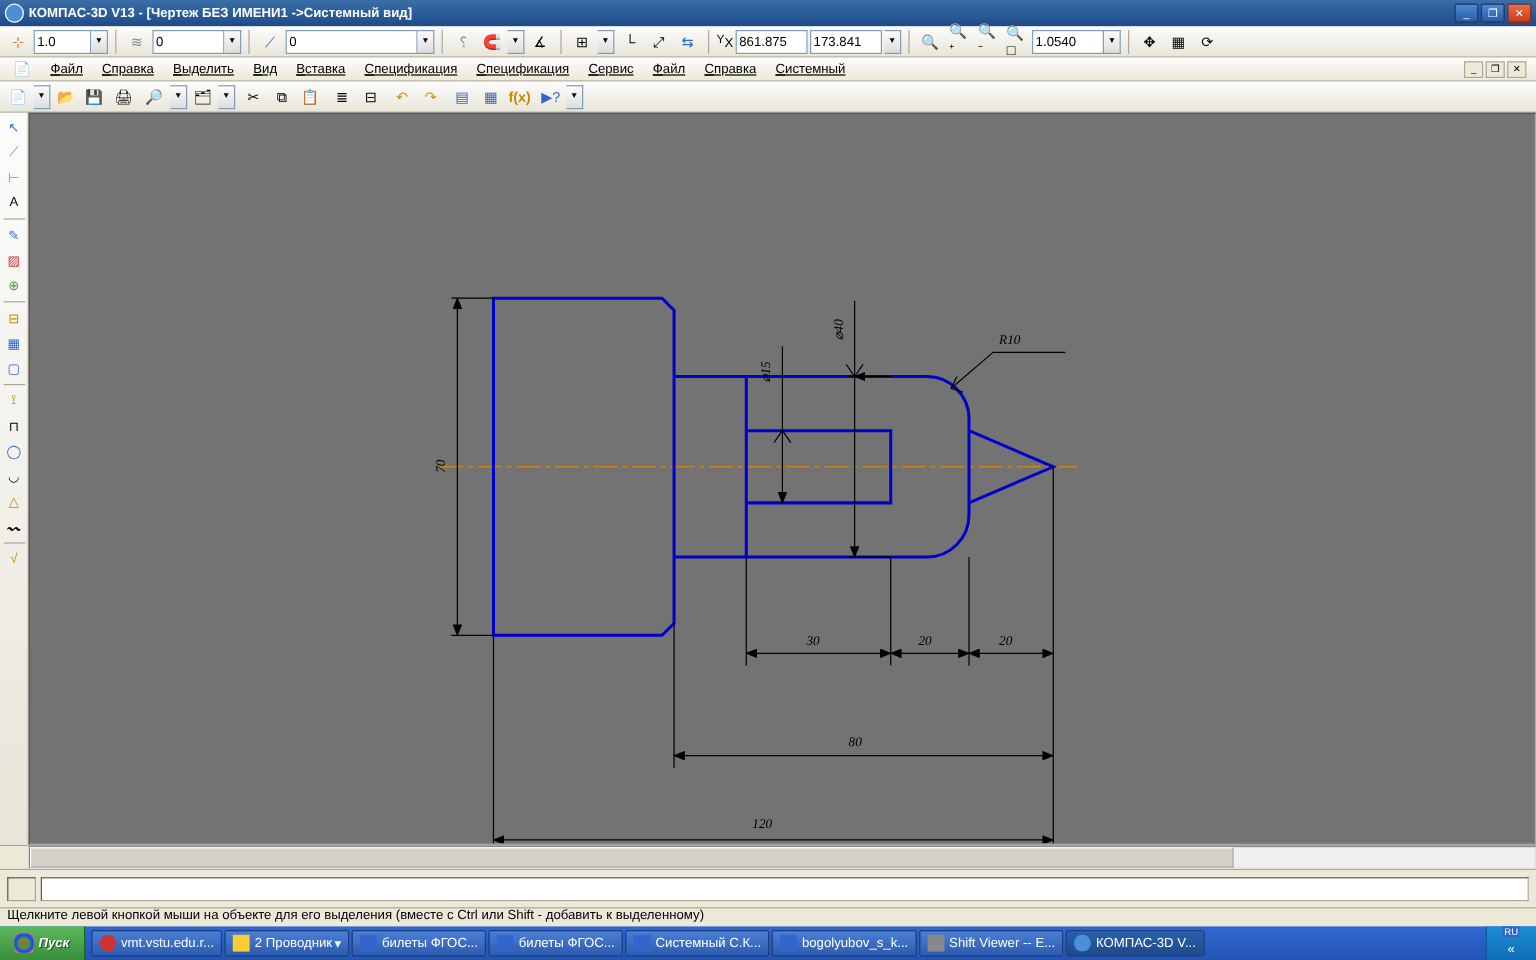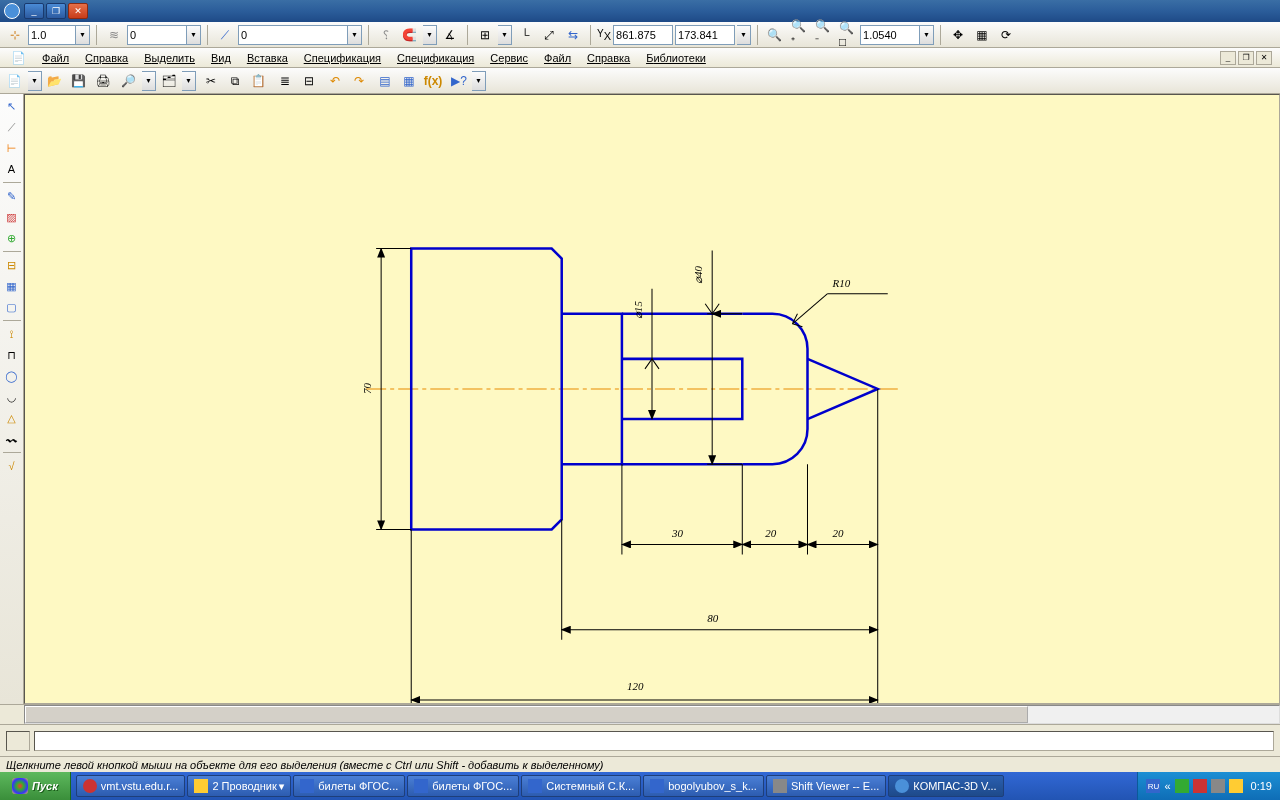--- a/index.html
+++ b/index.html
@@ -22,44 +22,45 @@
 .tb-combo .dd{width:14px;height:20px;background:linear-gradient(to bottom,#fcfcfc,#ddd);border:1px solid #7f9db9;border-left:none;display:flex;align-items:center;justify-content:center;font-size:7px;}
 .menubar{height:20px;background:linear-gradient(to bottom,#fcfcfc,#ece9d8);display:flex;align-items:center;padding:0 8px;border-bottom:1px solid #aca899;}
 .menu-item{padding:2px 8px;cursor:pointer;text-decoration:underline;}
 .menu-item:first-letter{text-decoration:underline;}
 .mdi-btns{margin-left:auto;display:flex;gap:0;}
 .mdi-btn{width:16px;height:14px;border:1px solid #aca899;background:#ece9d8;display:flex;align-items:center;justify-content:center;font-size:8px;cursor:pointer;margin-left:2px;}
 .toolbar2{height:26px;background:linear-gradient(to bottom,#fcfcfc,#e8e5d8);border-bottom:1px solid #aca899;display:flex;align-items:center;padding:0 4px;gap:2px;}
 .workspace{position:relative;height:calc(800px - 22px - 26px - 20px - 26px - 20px - 32px - 16px - 28px);display:flex;}
 .side-toolbar{width:24px;background:linear-gradient(to bottom,#fcfcfc,#e8e5d8);border-right:1px solid #aca899;display:flex;flex-direction:column;align-items:center;padding:2px 0;gap:1px;}
 .side-btn{width:20px;height:20px;display:flex;align-items:center;justify-content:center;border:1px solid transparent;cursor:pointer;}
-.canvas-area{flex:1;background:#fef9c3;border:1px inset #aca899;position:relative;overflow:hidden;}
+.canvas-area{flex:1;background:#737373;border:1px inset #aca899;position:relative;overflow:hidden;}
 .drawing{position:absolute;left:0;top:0;width:100%;height:100%;}
-.statusbar{height:16px;background:#ece9d8;border-top:1px solid #aca899;padding:0 6px;display:flex;align-items:center;font-size:10px;font-style:italic;}
+.statusbar{height:16px;background:#ece9d8;border-top:1px solid #aca899;padding:0 6px;display:flex;align-items:flex-start;font-size:10px;}
 .commandbar-wrap{height:32px;background:#ece9d8;border-top:1px solid #aca899;display:flex;align-items:center;padding:6px;}
 .commandbar-wrap textarea{flex:1;height:20px;border:1px inset #aca899;background:#fff;font-size:11px;resize:none;}
 .scrollbar-h-wrap{height:20px;background:#ece9d8;border-top:1px solid #aca899;display:flex;}
 .scrollbar-h-wrap .sb-track{flex:1;background:#f0f0f0;border:1px inset #ddd;position:relative;}
 .scrollbar-h-wrap .sb-thumb{position:absolute;left:0;top:0;width:80%;height:100%;background:#d4d0c8;border:1px outset #fff;}
 .taskbar{height:28px;background:linear-gradient(to bottom,#3168d5,#2254b3);display:flex;align-items:center;color:#fff;}
 .start-btn{height:28px;padding:0 12px;background:linear-gradient(to bottom,#5db85d,#3a8e3a);border-right:1px solid #1a6b1a;display:flex;align-items:center;font-weight:bold;font-style:italic;color:#fff;text-shadow:1px 1px 0 #1a5a1a;}
 .task-item{height:22px;margin:0 1px;padding:0 6px;background:linear-gradient(to bottom,#4a7fd6,#2c5cb0);border:1px solid #1e3f7a;border-radius:2px;display:flex;align-items:center;color:#fff;font-size:10px;max-width:135px;cursor:pointer;}
 .task-item.active{background:linear-gradient(to bottom,#2a5fb0,#1e4a8a);}
 .task-item .ti-icon{width:14px;height:14px;margin-right:4px;flex-shrink:0;}
 .task-item .ti-text{white-space:nowrap;overflow:hidden;text-overflow:ellipsis;}
-.tray{margin-left:auto;height:28px;background:linear-gradient(to bottom,#1c8fd4,#0f6db6);padding:0 8px;display:flex;align-items:center;gap:4px;border-left:1px solid #0a5a9a;}
+.tray{margin-left:auto;height:28px;background:linear-gradient(to bottom,#1c8fd4,#0f6db6);padding:0 8px;display:flex;align-items:center;gap:4px;border-left:1px solid #0a5a9a;flex-direction:column;}
 .tray-icon{width:14px;height:14px;}
 .clock{color:#fff;font-size:11px;margin-left:4px;}
 svg text{font-family:'Times New Roman',serif;font-style:italic;}
 </style>
 </head>
 <body>
 
 <div class="titlebar">
   <div class="app-icon"></div>
+  <div class="title-text">КОМПАС-3D V13 - [Чертеж БЕЗ ИМЕНИ1 -&gt;Системный вид]</div>
   <div class="win-btns">
     <div class="win-btn">_</div>
     <div class="win-btn">❐</div>
     <div class="win-btn close">✕</div>
   </div>
 </div>
 
 <div class="toolbar">
   <div class="tb-btn">
       <span class="tb-icon" style="color:#d08020;">⊹</span>
@@ -156,21 +157,21 @@
   <span class="menu-item">Файл</span>
   <span class="menu-item">Справка</span>
   <span class="menu-item">Выделить</span>
   <span class="menu-item">Вид</span>
   <span class="menu-item">Вставка</span>
   <span class="menu-item">Спецификация</span>
   <span class="menu-item">Спецификация</span>
   <span class="menu-item">Сервис</span>
   <span class="menu-item">Файл</span>
   <span class="menu-item">Справка</span>
-  <span class="menu-item">Библиотеки</span>
+  <span class="menu-item">Системный</span>
   <div class="mdi-btns">
     <div class="mdi-btn">_</div>
     <div class="mdi-btn">❐</div>
     <div class="mdi-btn">✕</div>
   </div>
 </div>
 
 <div class="toolbar2">
   <div class="tb-btn">
       <span class="tb-icon">📄</span>

